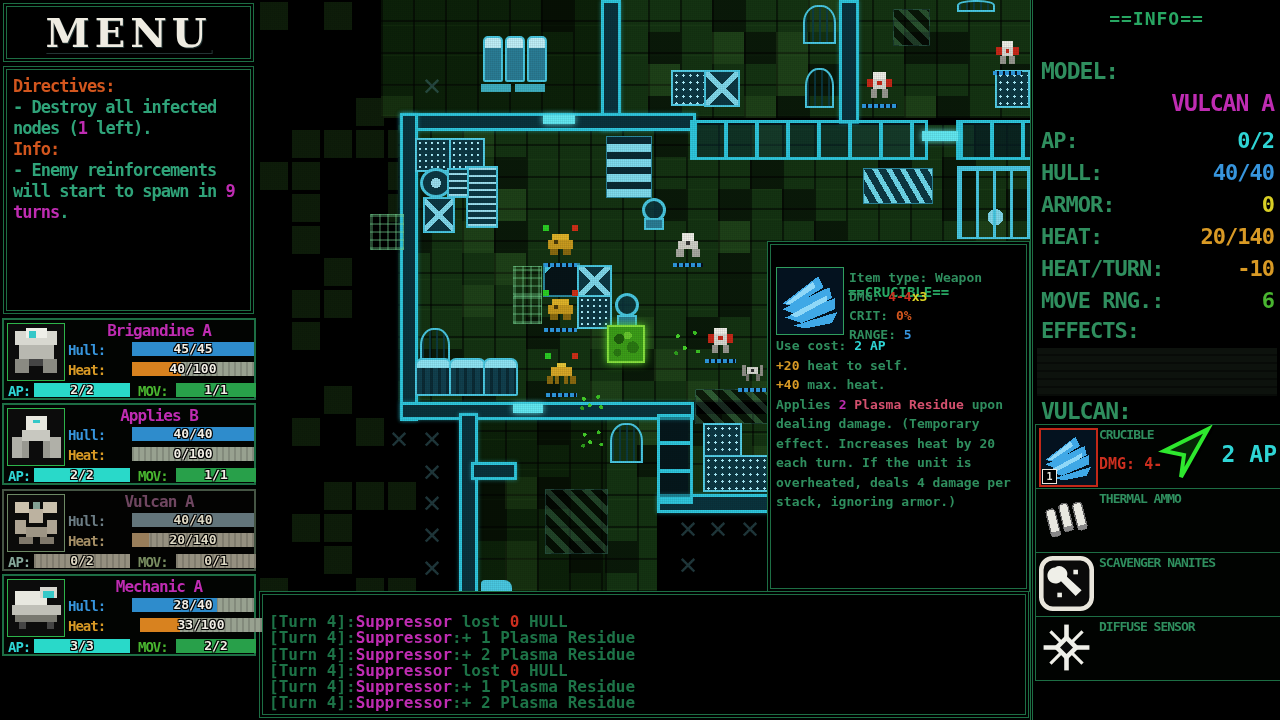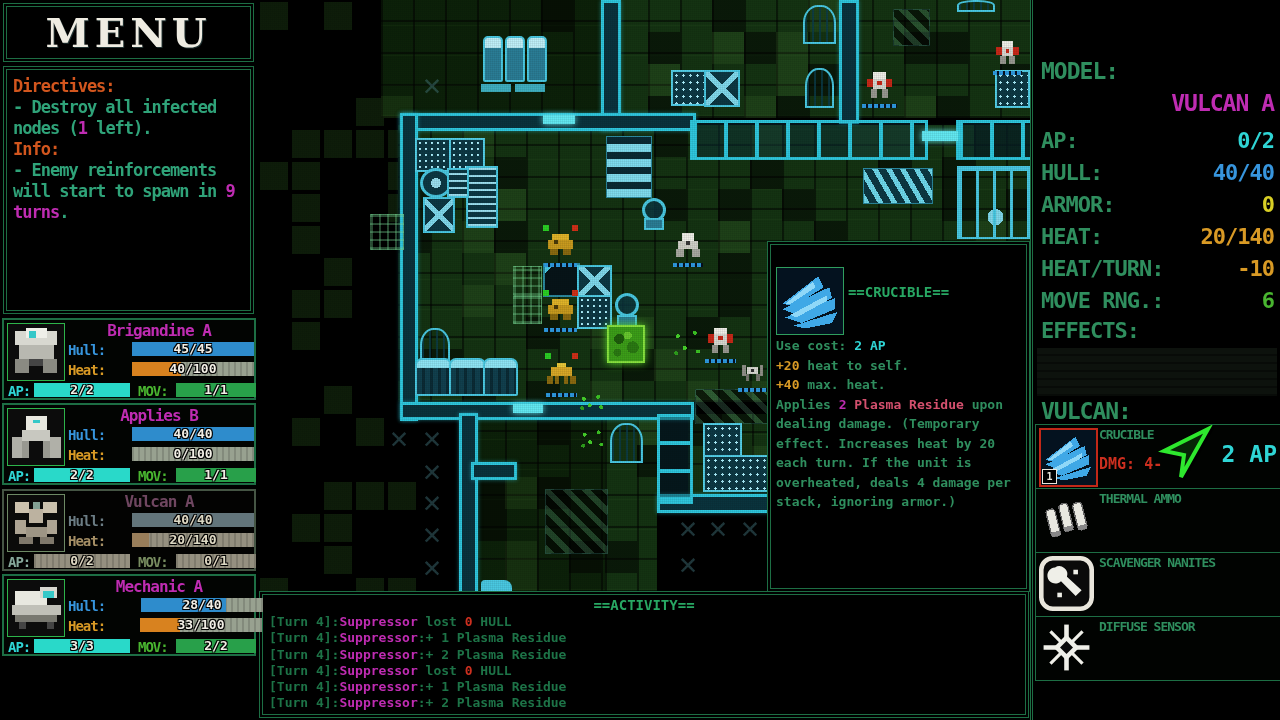--- a/index.html
+++ b/index.html
@@ -7,21 +7,21 @@
   #root{position:absolute;inset:0;width:1280px;height:720px;background:#000;}
   .abs{position:absolute;box-sizing:border-box;}
   
   .c-g{color:#2f8e5e}.c-bg{color:#28a763}.c-dg{color:#1d7347}.c-t{color:#2fa379}
   .c-o{color:#d2561e}.c-am{color:#d99a25}.c-y{color:#d8cf25}.c-r{color:#cc2f1f}
   .c-m{color:#bf2cb2}.c-pk{color:#d4506e}.c-c{color:#2fd5d5}.c-b{color:#3795dd}
   .c-li{color:#49b530}
   .panel{border:4px double #1d6e44;background:#000;}
   
   #left{left:0;top:0;width:258px;height:720px;background:#000;z-index:10;}
-  #menu-box{left:3px;top:3px;width:251px;height:59px;text-align:center;}
+  #menu-box{left:3px;top:3px;width:251px;height:59px;text-align:center;text-decoration:underline;}
   #menu-box .ttl{font-family:"DejaVu Serif",serif;font-size:40px;letter-spacing:5px;
     color:#efece2;line-height:52px;text-shadow:1px 1px 0 #233;}
   #directives{left:3px;top:66px;width:251px;height:248px;padding:6px 6px;
     font-size:17px;line-height:21px;letter-spacing:-1px;white-space:pre;}
   #end-turn{left:3px;top:659px;width:251px;height:56px;text-align:center;cursor:pointer;}
   #end-turn .ttl{font-family:"DejaVu Serif",serif;font-size:34px;letter-spacing:3px;
     color:#efece2;line-height:48px;}
   .ucard{left:2px;width:254px;height:82px;border:2px solid #1d6e44;background:#020402;}
   .ucard.dim{filter:saturate(.45) sepia(.35) brightness(.85);}
   .ucard .portrait{position:absolute;left:3px;top:3px;width:56px;height:56px;
@@ -114,21 +114,21 @@
   
   #tooltip{left:767px;top:241px;width:263px;height:351px;z-index:6;font-size:13px;}
   #tooltip .ttl{position:absolute;left:0;right:0;top:3px;text-align:center;font-size:14px;margin-top:36px;}
   #tooltip .iconbox{position:absolute;left:5px;top:22px;width:66px;height:66px;
     border:1px solid #2f9e5e;background:#04121f;}
   #tooltip .stats{position:absolute;left:78px;top:23px;line-height:19px;white-space:pre;}
   #tooltip .body{position:absolute;left:5px;top:91px;line-height:19.5px;white-space:pre;}
   
   #log{left:259px;top:591px;width:770px;height:127px;z-index:6;}
   #log .ttl{position:absolute;left:0;right:0;top:2px;text-align:center;font-size:14px;}
-  #log .lines{position:absolute;left:6px;top:19px;font-size:13px;line-height:16.3px;white-space:pre;}
+  #log .lines{position:absolute;left:6px;top:19px;font-size:16px;line-height:16.3px;white-space:pre;}
   
   #right{left:1030px;top:0;width:250px;height:720px;background:#000;z-index:10;
     border-left:3px double #1d6e44;}
   #info-title{position:absolute;left:0;right:0;top:8px;text-align:center;font-size:18px;letter-spacing:1px;}
   #model-label{position:absolute;left:8px;top:58px;font-size:23px;letter-spacing:-1px;}
   #model-value{position:absolute;right:6px;top:90px;font-size:23px;letter-spacing:-1px;}
   .statrow{position:absolute;left:8px;right:6px;font-size:22px;letter-spacing:-1px;height:28px;}
   .statrow .sv{position:absolute;right:0;top:0;}
   #effects-label{position:absolute;left:8px;top:318px;font-size:22px;letter-spacing:-1px;}
   #effects-box{position:absolute;left:4px;top:348px;width:240px;height:48px;background:#0d120d;
@@ -462,25 +462,25 @@
             <path d="M2 13 L15 3 L17 7 L6 14 Z"></path>
             <path d="M2 15 L19 7 L20 11 L7 17 Z"></path>
             <path d="M3 18 L21 11 L21 15 L9 20 Z"></path>
             <path d="M6 21 L22 16 L20 20 L10 22 Z"></path>
           </g>
           <g fill="#8fd8f8">
             <path d="M3 13 L13 5 L14 7 L5 13 Z"></path>
             <path d="M5 17 L18 10 L18 12 L7 18 Z"></path>
           </g>
         </svg></div>
+    <div class="stats"><div><span class="c-g">Item type: Weapon</span></div><div><span class="c-g">DMG: </span><span class="c-r">4-4</span><span class="c-y">x3</span></div><div><span class="c-g">CRIT: </span><span class="c-o">0%</span></div><div><span class="c-g">RANGE: </span><span class="c-b">5</span></div></div>
     <div class="body"><div><span class="c-g">Use cost: </span><span class="c-c">2 AP</span></div><div><span class="c-am">+20</span><span class="c-g"> heat to self.</span></div><div><span class="c-am">+40</span><span class="c-g"> max. heat.</span></div><div><span class="c-g">Applies </span><span class="c-m">2 </span><span class="c-pk">Plasma Residue</span><span class="c-g"> upon</span></div><div><span class="c-g">dealing damage. (Temporary</span></div><div><span class="c-g">effect. Increases heat by 20</span></div><div><span class="c-g">each turn. If the unit is</span></div><div><span class="c-g">overheated, deals 4 damage per</span></div><div><span class="c-g">stack, ignoring armor.)</span></div></div>
   </div>
 
   <div id="log" class="abs panel">
-    <div class="ttl c-bg">==ACTIVITY==</div>
     <div class="lines"><div><span class="c-dg">[Turn 4]:</span><span class="c-m">Suppressor</span><span class="c-dg"> lost </span><span class="c-r">0</span><span class="c-dg"> HULL</span></div><div><span class="c-dg">[Turn 4]:</span><span class="c-m">Suppressor</span><span class="c-dg">:+ 1 Plasma Residue</span></div><div><span class="c-dg">[Turn 4]:</span><span class="c-m">Suppressor</span><span class="c-dg">:+ 2 Plasma Residue</span></div><div><span class="c-dg">[Turn 4]:</span><span class="c-m">Suppressor</span><span class="c-dg"> lost </span><span class="c-r">0</span><span class="c-dg"> HULL</span></div><div><span class="c-dg">[Turn 4]:</span><span class="c-m">Suppressor</span><span class="c-dg">:+ 1 Plasma Residue</span></div><div><span class="c-dg">[Turn 4]:</span><span class="c-m">Suppressor</span><span class="c-dg">:+ 2 Plasma Residue</span></div></div>
   </div>
 
   <div id="left" class="abs">
     <div id="menu-box" class="abs panel">
       <div class="ttl">MENU</div>
     </div>
     <div id="directives" class="abs panel"><div><span class="c-o">Directives:</span></div><div><span class="c-t">- Destroy all infected</span></div><div><span class="c-t">nodes (</span><span class="c-m">1</span><span class="c-t"> left).</span></div><div><span class="c-o">Info:</span></div><div><span class="c-t">- Enemy reinforcements</span></div><div><span class="c-t">will start to spawn in </span><span class="c-m">9</span></div><div><span class="c-m">turns</span><span class="c-t">.</span></div></div>
     <div id="unit-cards">
         <div class="abs ucard" style="top: 318px;">
@@ -586,21 +586,21 @@
               <rect x="2" y="3" width="9" height="4" fill="#e8e8e0"></rect>
               <rect x="9" y="2" width="5" height="3" fill="#d8d8d0"></rect>
               <rect x="10" y="3" width="3" height="2" fill="#35c8c8"></rect>
               <rect x="1" y="7" width="14" height="3" fill="#c0c0b8"></rect>
               <rect x="2" y="10" width="12" height="2" fill="#787870"></rect>
               <rect x="3" y="12" width="2" height="2" fill="#444"></rect>
               <rect x="11" y="12" width="2" height="2" fill="#444"></rect>
             </svg></div>
           <div class="uname">Mechanic A</div>
           <div class="rlabel c-b" style="left: 64px; top: 22px;">Hull:</div>
-          <div class="bar" style="left: 137px; top: 22px; width: 122px;">
+          <div class="bar" style="left: 128px; top: 22px; width: 122px;">
             <div class="fill" style="width: 70%; background: rgb(46, 140, 204);"></div>
             <span class="bval">28/40</span>
           </div>
           <div class="rlabel c-am" style="left: 64px; top: 42px;">Heat:</div>
           <div class="bar" style="left: 136px; top: 42px; width: 122px;">
             <div class="fill" style="width: 33%; background: rgb(216, 130, 31);"></div>
             <span class="bval">33/100</span>
           </div>
           <div class="rlabel c-c" style="left: 4px; top: 63px;">AP:</div>
           <div class="bar" style="left: 30px; top: 63px; width: 96px;">
@@ -610,20 +610,21 @@
           <div class="rlabel c-li" style="left: 134px; top: 63px;">MOV:</div>
           <div class="bar" style="left: 172px; top: 63px; width: 80px;">
             <div class="fill" style="width: 100%; background: rgb(40, 160, 74);"></div>
             <span class="bval">2/2</span>
           </div>
         </div>
       </div>
   </div>
 
   <div id="right" class="abs">
+    <div id="info-title" class="c-bg">==INFO==</div>
     <div id="model-label" class="c-g">MODEL:</div>
     <div id="model-value" class="c-m">VULCAN A</div>
     <div id="stat-rows">
         <div class="statrow" style="top: 128px;"><span class="c-g">AP:</span><span class="sv c-c">0/2</span></div>
         <div class="statrow" style="top: 160px;"><span class="c-g">HULL:</span><span class="sv c-b">40/40</span></div>
         <div class="statrow" style="top: 192px;"><span class="c-g">ARMOR:</span><span class="sv c-y">0</span></div>
         <div class="statrow" style="top: 224px;"><span class="c-g">HEAT:</span><span class="sv c-am">20/140</span></div>
         <div class="statrow" style="top: 256px;"><span class="c-g">HEAT/TURN:</span><span class="sv c-am">-10</span></div>
         <div class="statrow" style="top: 288px;"><span class="c-g">MOVE RNG.:</span><span class="sv c-li">6</span></div>
       </div>

